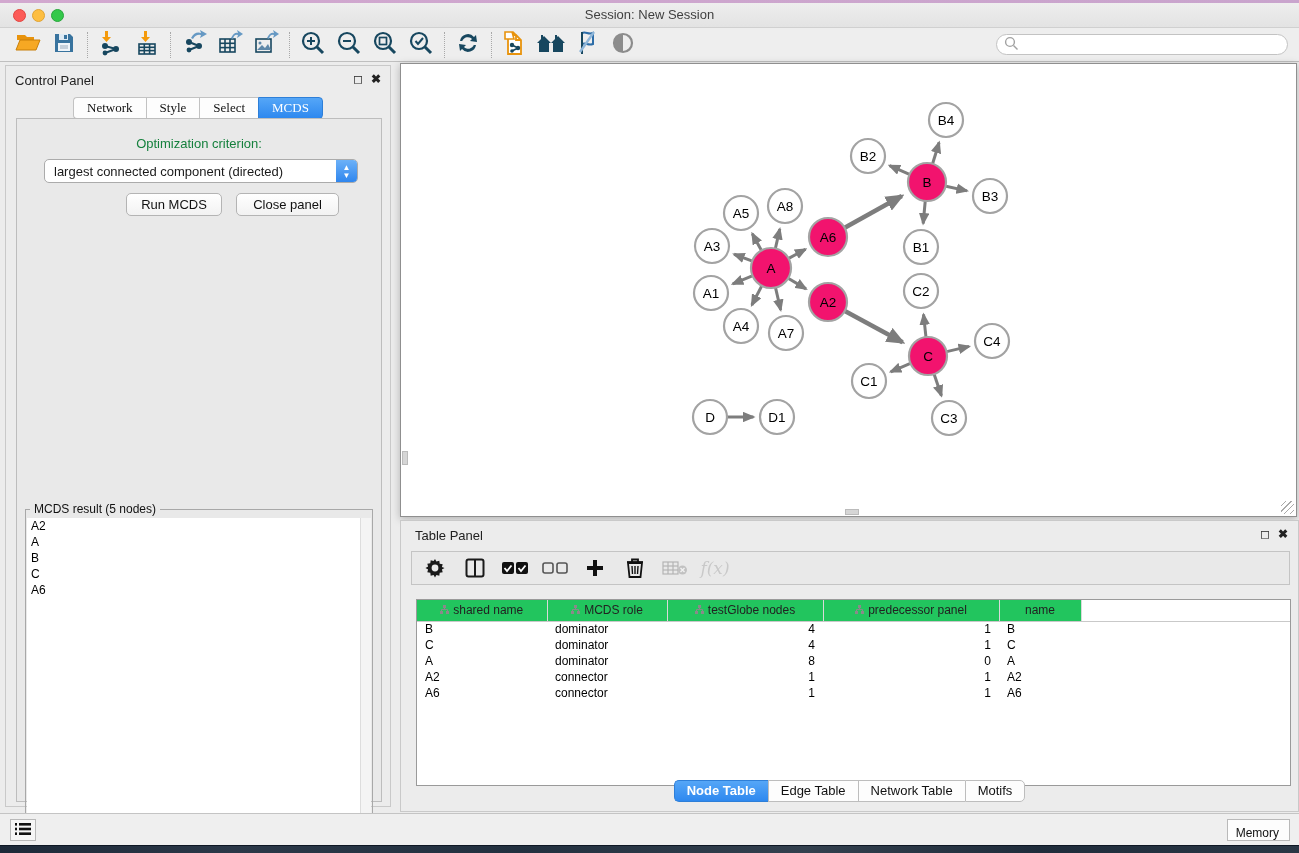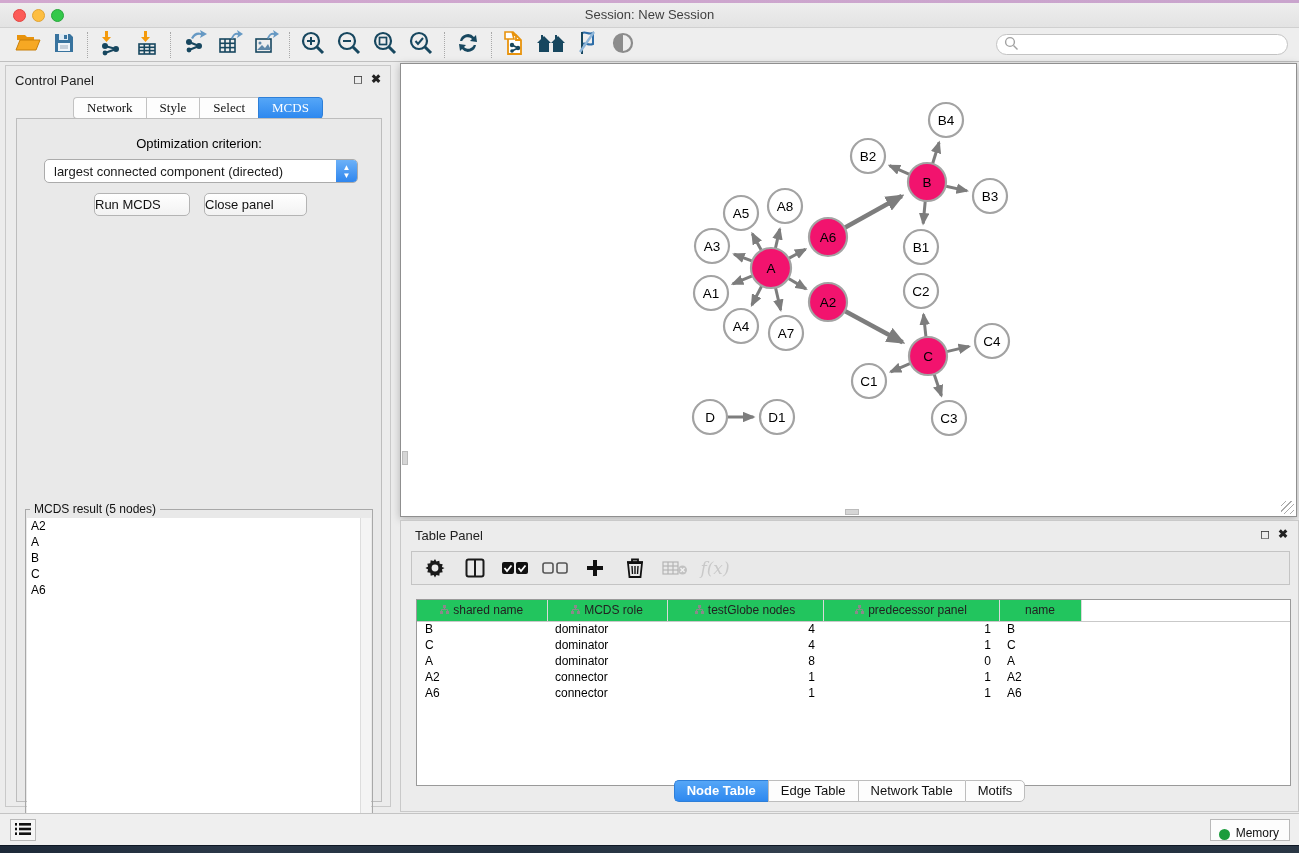--- a/index.html
+++ b/index.html
@@ -31,26 +31,26 @@
   #control-panel { left:5px; top:65px; width:386px; height:742px; background:#ececec; border:1px solid #c9c9c9; }
   #cp-header { position:absolute; left:0; top:0; width:100%; height:26px; }
   #cp-title { position:absolute; left:9px; top:7px; font-size:13px; color:#222; }
   .panel-ctrl { position:absolute; top:7px; font-size:12px; color:#222; line-height:12px; cursor:default; }
   #cp-tabs { position:absolute; left:0; top:31px; width:100%; display:flex; justify-content:center;font-family:Liberation Serif, serif; }
   .cp-tab { height:22px; line-height:20px; padding:0 13px; background:#fdfdfd; border:1px solid #c2c2c2; border-right:none; font-size:13px; color:#111; cursor:default; }
   .cp-tab:first-child { border-radius:4px 0 0 4px; }
   .cp-tab:last-child { border-right:1px solid #c2c2c2; border-radius:0 4px 4px 0; }
   .cp-tab.active { background:linear-gradient(#55a6f7,#2e88ef); color:#fff; border-color:#2e7fd8; }
   #cp-content { position:absolute; left:10px; top:52px; width:366px; height:684px; background:#e9e9e9; border:1px solid #bdbdbd; }
-  #opt-label { position:absolute; left:0; top:17px; width:100%; text-align:center; font-size:13px; color:#000000; }
+  #opt-label { position:absolute; left:0; top:17px; width:100%; text-align:center; font-size:13px; color:#15803d; }
   #criterion-select { position:absolute; left:27px; top:40px; width:314px; height:24px; background:#fff; border:1px solid #ababab; border-radius:5px; display:flex; align-items:center; }
   #criterion-value { flex:1; padding-left:9px; font-size:13px; white-space:nowrap; overflow:hidden; }
   #criterion-stepper { width:21px; height:22px; border-radius:0 4px 4px 0; background:linear-gradient(#6cb1f8,#2f86ee); display:flex; flex-direction:column; align-items:center; justify-content:center; gap:1px; }
   #criterion-stepper span { color:#fff; font-size:8px; line-height:7px; }
-  .cp-btn { position:absolute; top:74px; height:23px; background:linear-gradient(#ffffff,#f2f2f2); border:1px solid #b4b4b4; border-radius:5px; font-size:13px; color:#111; text-align:left; line-height:21px; cursor:default; }
+  .cp-btn { position:absolute; top:74px; height:23px; background:linear-gradient(#ffffff,#f2f2f2); border:1px solid #b4b4b4; border-radius:5px; font-size:13px; color:#111; text-align:center; line-height:21px; cursor:default;margin-left:32px; }
   #run-btn { left:77px; width:96px; }
   #close-btn { left:187px; width:103px; }
   #mcds-fieldset { position:absolute; left:8px; top:390px; width:348px; height:344px; border:1px solid #a8a8a8; }
   #mcds-legend { position:absolute; left:4px; top:-8px; background:#e9e9e9; padding:0 4px; font-size:12px; color:#111; }
   #mcds-list { position:absolute; left:1px; top:8px; width:334px; height:333px; background:#fff; overflow:hidden; }
   #mcds-scroll { position:absolute; right:1px; top:8px; width:11px; height:333px; background:#f4f4f4; border-left:1px solid #ddd; }
   .mcds-item { font-size:12px; line-height:16px; padding-left:4px; color:#000; }
 
   
   #net-window { left:400px; top:63px; width:897px; height:454px; background:#fff; border:1px solid #8f8f8f; box-shadow:0 2px 8px rgba(0,0,0,.25); }
@@ -81,21 +81,21 @@
   td { height:16px; font-size:12px; color:#000; padding:0 8px; white-space:nowrap; overflow:hidden; }
   #tp-tabs { position:absolute; left:0; bottom:9px; width:100%; display:flex; justify-content:center; }
   .tp-tab { height:22px; line-height:20px; padding:0 12px; background:#fdfdfd; border:1px solid #bdbdbd; border-right:none; font-size:13px; color:#111; cursor:default; }
   .tp-tab:first-child { border-radius:5px 0 0 5px;font-weight:bold; }
   .tp-tab:last-child { border-right:1px solid #bdbdbd; border-radius:0 5px 5px 0; }
   .tp-tab.active { background:linear-gradient(#55a6f7,#2e88ef); color:#fff; border-color:#2e7fd8; }
 
   
   #status-bar { left:0; top:813px; width:1299px; height:32px; background:#efefef; border-top:1px solid #c4c4c4; }
   #list-btn { position:absolute; left:10px; top:5px; width:26px; height:22px; background:#f6f6f6; border:1px solid #b9b9b9; display:flex; align-items:center; justify-content:center; }
-  #memory-btn { position:absolute; right:9px; top:5px; height:22px; padding:0 10px 0 8px; background:#fdfdfd; border:1px solid #b9b9b9; display:flex; align-items:flex-end; gap:6px; font-size:12px; color:#111; }
+  #memory-btn { position:absolute; right:9px; top:5px; height:22px; padding:0 10px 0 8px; background:#fdfdfd; border:1px solid #b9b9b9; display:flex; align-items:center; gap:6px; font-size:12px; color:#111;flex-direction:column; }
   #memory-dot { width:11px; height:11px; border-radius:50%; background:#1b9c3c; }
 
   svg text { font-family:"Liberation Sans", sans-serif; }
 </style>
 </head>
 <body>
 
 <div id="desktop-top" class="abs"></div>
 
 <div id="titlebar" class="abs">

